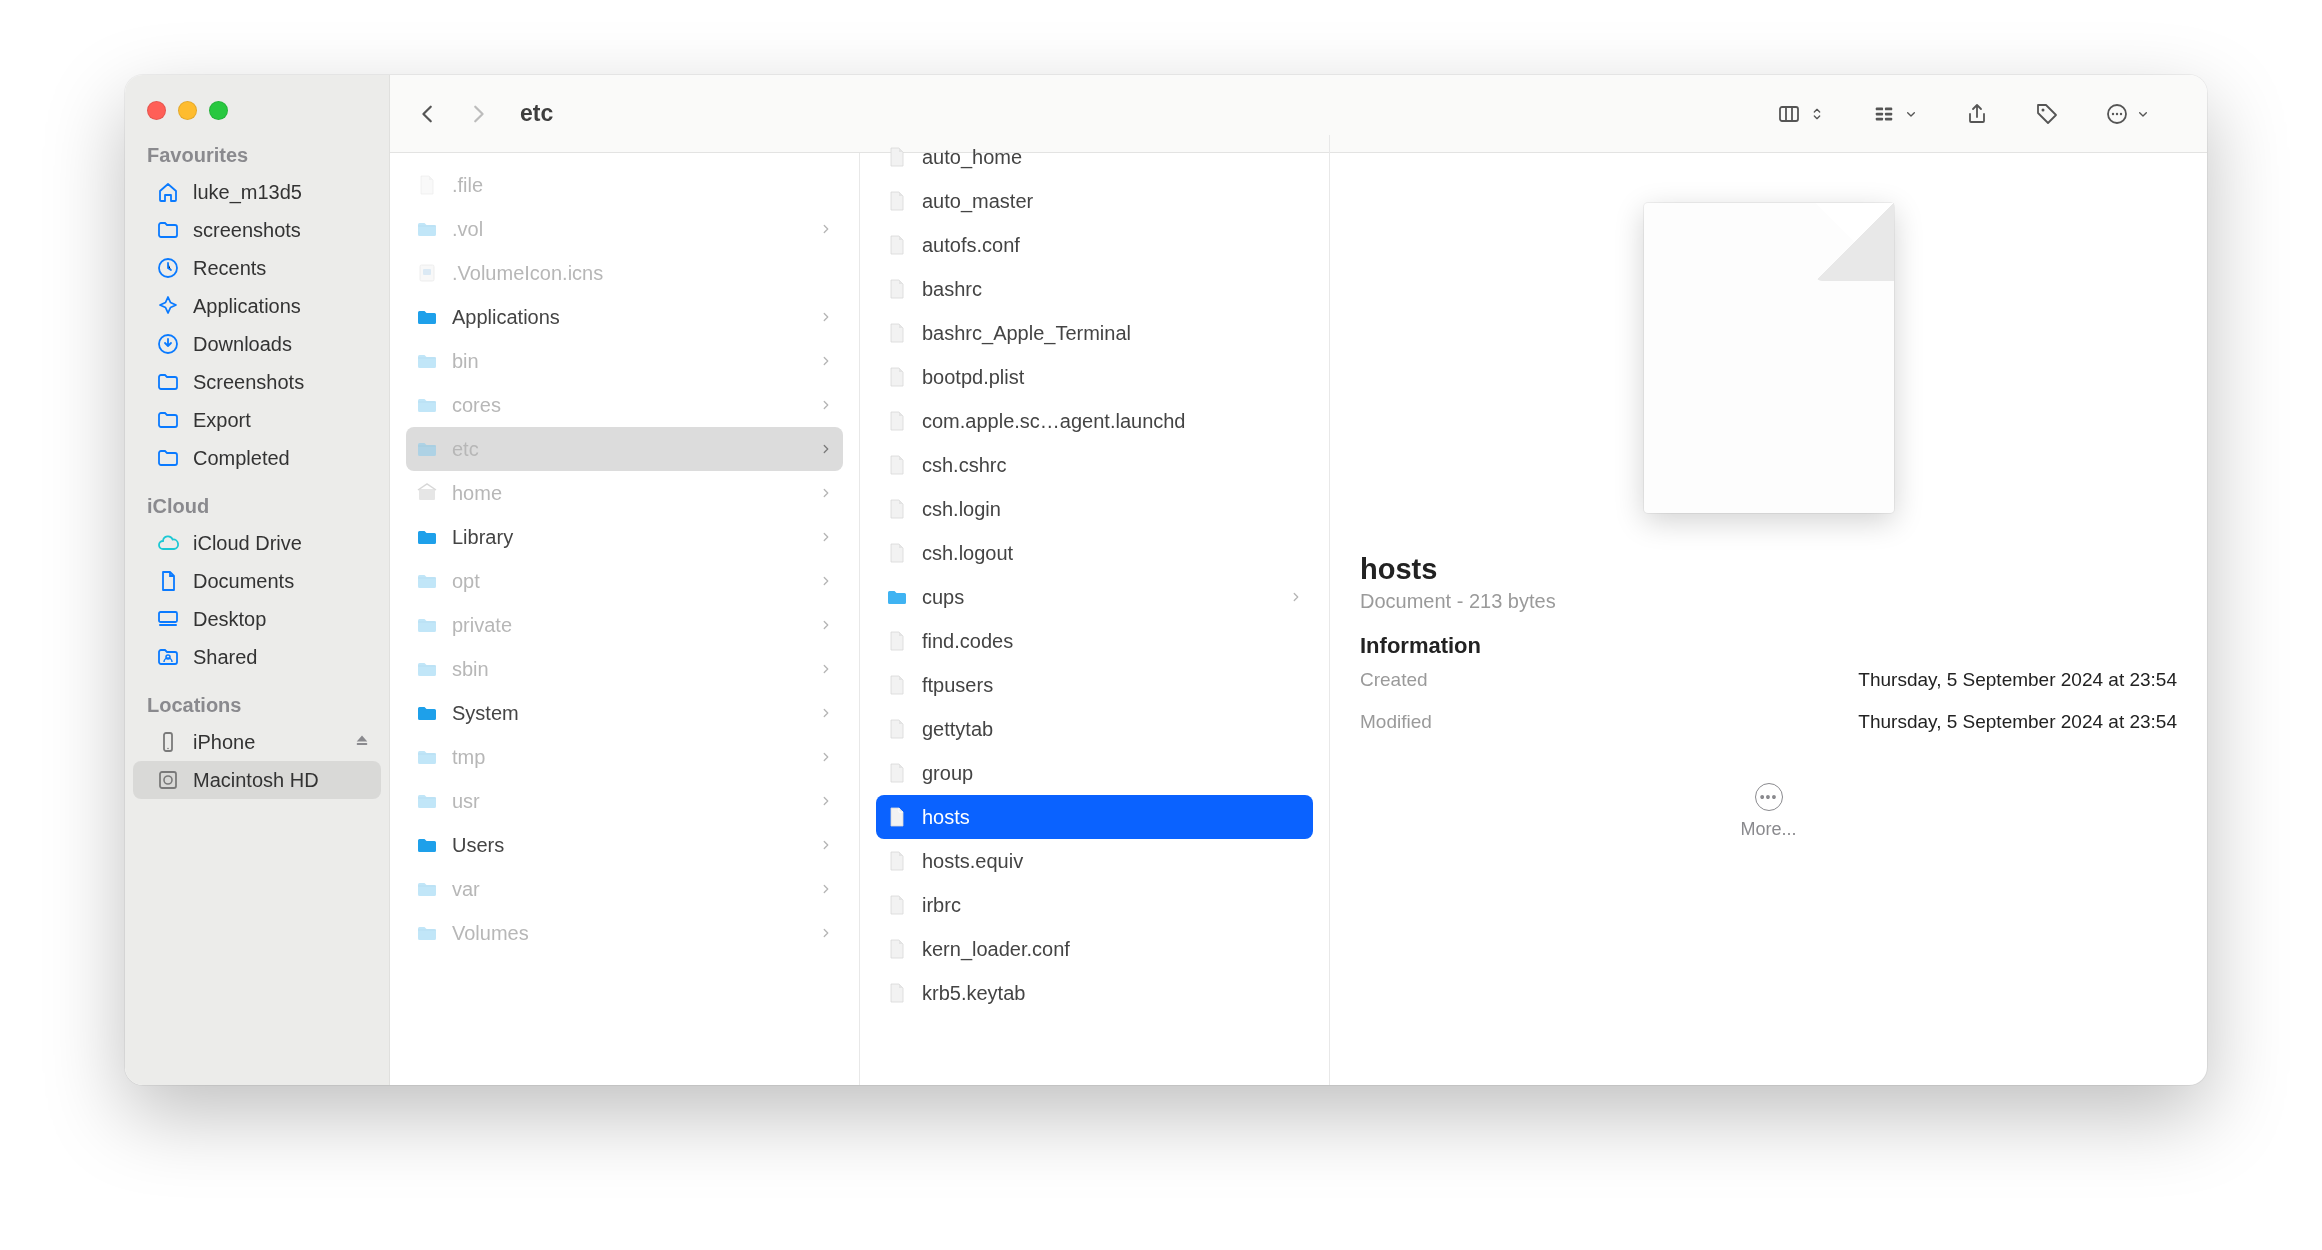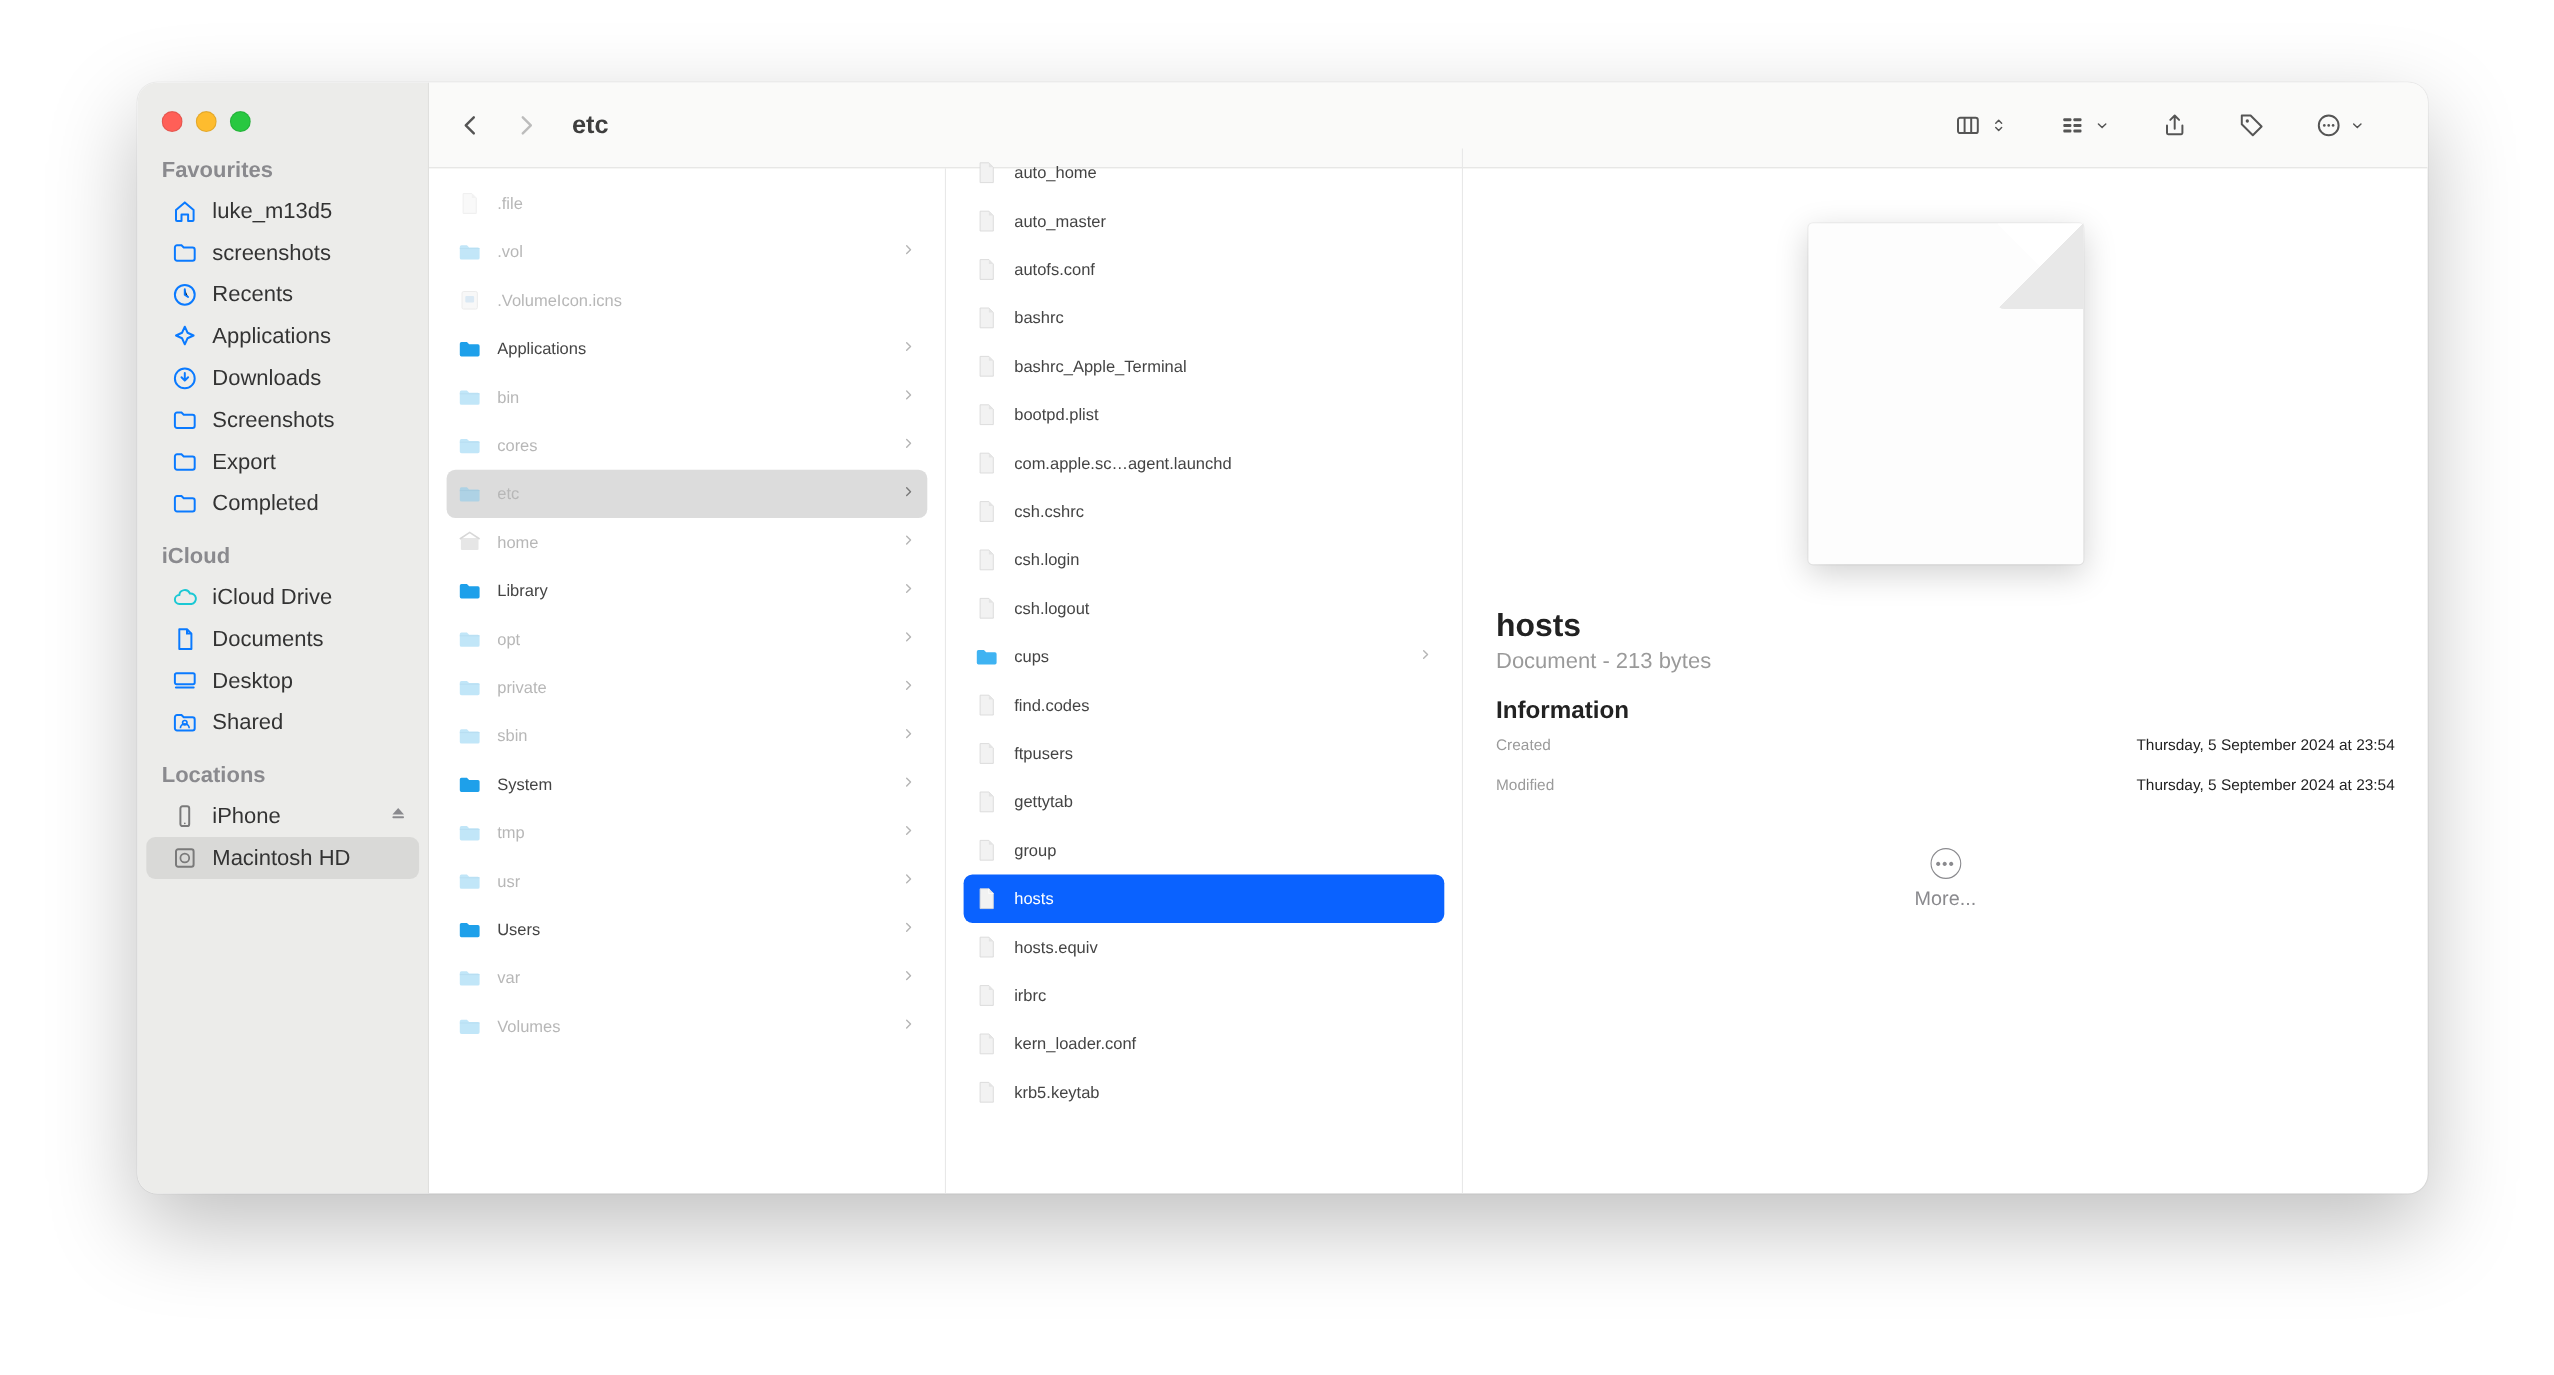--- a/index.html
+++ b/index.html
@@ -48,21 +48,21 @@
   .search svg { color: #909090; }
 
   .columns { flex: 1; display: flex; min-height: 0; }
   .col {
     width: 470px; flex: 0 0 470px; border-right: 1px solid #e8e8e8;
     overflow-y: auto; padding: 8px 10px 8px 10px;
   }
   .col::-webkit-scrollbar { width: 0; }
   .row {
     display: flex; align-items: center; gap: 12px; padding: 5px 10px 5px 8px;
-    font-size: 15px; color: #444; border-radius: 8px; margin: 0 6px; height: 44px;
+    font-size: 20px; color: #444; border-radius: 8px; margin: 0 6px; height: 44px;
   }
   .row .fname { flex: 1; white-space: nowrap; overflow: hidden; text-overflow: ellipsis; }
   .row .chev { color: #b5b5b5; }
   .row.dim { color: #b7b7b7; }
   .row.dim .fico svg { opacity: 0.45; }
   .row.sel-parent { background: #dcdcdc; }
   .row.sel-parent .chev { color: #7a7a7a; }
   .row.sel { background: #0a62ff; color: #fff; }
   .row.sel .fico svg * { fill: #fff !important; stroke: #fff !important; }
   .fico { width: 26px; height: 26px; display: flex; align-items: center; justify-content: center; flex: 0 0 26px; }
@@ -79,21 +79,21 @@
     background: linear-gradient(135deg, transparent 0 50%, #e8e8e8 50% 100%);
     border-bottom-left-radius: 6px;
   }
   .thumb .foldcut {
     position:absolute; right:0; top:0; width:78px; height:78px;
     background:#fff; clip-path: polygon(100% 0, 0 0, 100% 100%);
   }
   .pv-name { font-size: 29px; font-weight: 700; color: #222; }
   .pv-sub { font-size: 20px; color: #9a9a9a; margin-top: 4px; }
   .pv-info { font-size: 22px; font-weight: 700; color: #222; margin-top: 20px; }
-  .kv { display: flex; justify-content: space-between; font-size: 14px; padding: 10px 0; border-bottom: 0; }
+  .kv { display: flex; justify-content: space-between; font-size: 19px; padding: 10px 0; border-bottom: 0; }
   .kv:first-of-type { border-top: 0; margin-top:8px;}
   .kv .k { color: #9a9a9a; }
   .kv .v { color: #222; font-weight:500; }
   .more-wrap { text-align: center; margin-top: 40px; color: #8a8a8e; font-size: 18px; }
   .more-wrap .dots { width: 28px; height: 28px; border: 1.5px solid #8a8a8e; border-radius: 50%; display: inline-flex; align-items: center; justify-content: center; margin-bottom: 8px; letter-spacing: 1px; font-size:14px; }
 
   svg { overflow: visible; }
 </style>
 </head>
 <body>

